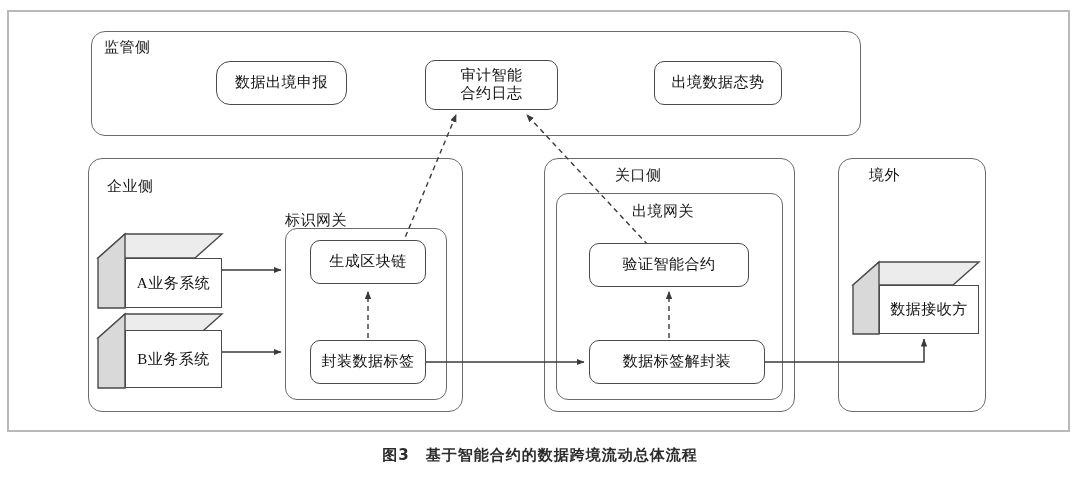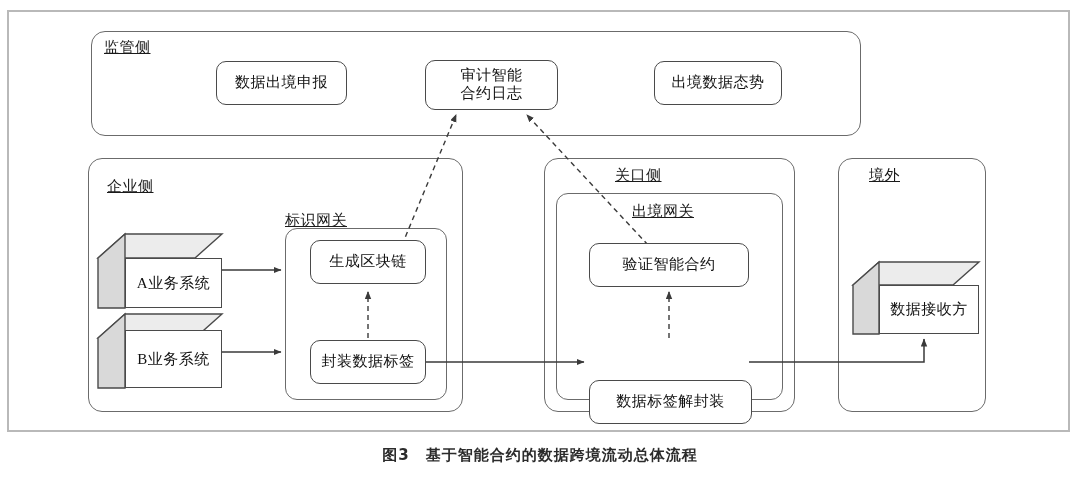--- a/index.html
+++ b/index.html
@@ -37,21 +37,20 @@
     border-radius: 14px;
     box-sizing: border-box;
     background: transparent;
   }
   .zone-label {
     position: absolute;
     font-size: 15px;
     color: #1a1a1a;
     white-space: nowrap;
     letter-spacing: 0.5px;
-    text-decoration: underline;
   }
 
   
   .node {
     position: absolute;
     border: 1.4px solid #4a4a4a;
     border-radius: 10px;
     box-sizing: border-box;
     background: #ffffff;
     display: flex;
@@ -134,21 +133,21 @@
 </head>
 <body>
 
 <div id="canvas">
 
   <div class="outer-frame"></div>
 
   <div class="zone" style="left:91px; top:31px; width:770px; height:105px;"></div>
   <div class="zone-label" style="left:104px; top:38px;">监管侧</div>
 
-  <div class="node" style="left:216px; top:61px; width:131px; height:44px;">数据出境申报</div>
+  <div class="node" style="left:216px; top:61px; width:131px; height:44px;border-radius:14px;">数据出境申报</div>
 
   <div class="node two-line" style="left:425px; top:60px; width:133px; height:50px; flex-direction:column;">
     <span>审计智能</span>
     <span>合约日志</span>
   </div>
 
   <div class="node" style="left:654px; top:61px; width:128px; height:44px;">出境数据态势</div>
 
   <div class="zone" style="left:88px; top:158px; width:375px; height:254px;"></div>
   <div class="zone-label" style="left:107px; top:177px;">企业侧</div>
@@ -177,21 +176,21 @@
   </div>
 
   <div class="zone" style="left:544px; top:158px; width:251px; height:254px;"></div>
   <div class="zone-label" style="left:615px; top:166px;">关口侧</div>
 
   <div class="zone" style="left:556px; top:193px; width:227px; height:207px; border-radius:12px;"></div>
   <div class="zone-label" style="left:632px; top:202px;">出境网关</div>
 
   <div class="node" style="left:589px; top:243px; width:160px; height:44px;">验证智能合约</div>
 
-  <div class="node" style="left:589px; top:340px; width:163px; height:44px;margin-top:40px;">数据标签解封装</div>
+  <div class="node" style="left:589px; top:340px; width:176px; height:44px;">数据标签解封装</div>
 
   <div class="zone" style="left:838px; top:158px; width:148px; height:254px;"></div>
   <div class="zone-label" style="left:869px; top:166px;">境外</div>
 
   <div class="cube" style="left:853px; top:262px; width:126px; height:72px;">
     <svg width="126" height="72" viewBox="0 0 126 72">
       <polygon points="0,23 26,0 126,0 100,23" fill="#ececec" stroke="#4a4a4a" stroke-width="1.4"></polygon>
       <polygon points="0,23 0,72 26,72 26,0" fill="#d9d9d9" stroke="#4a4a4a" stroke-width="1.4"></polygon>
     </svg>
     <div class="face-front" style="left:26px; width:100px; height:49px;">数据接收方</div>

